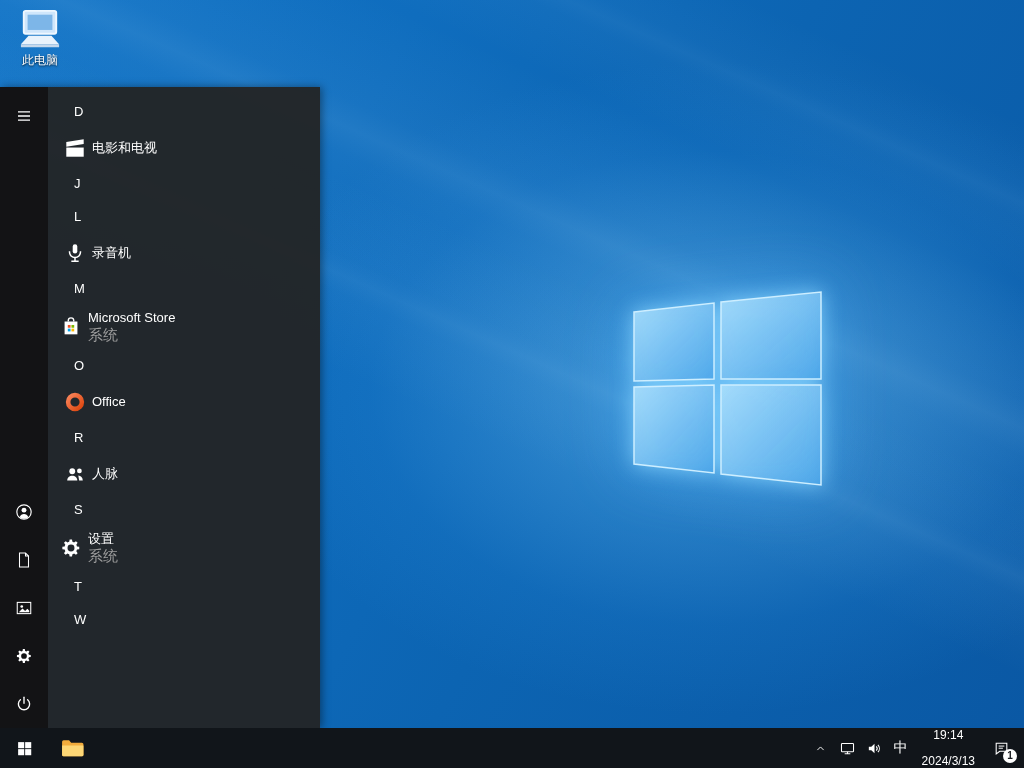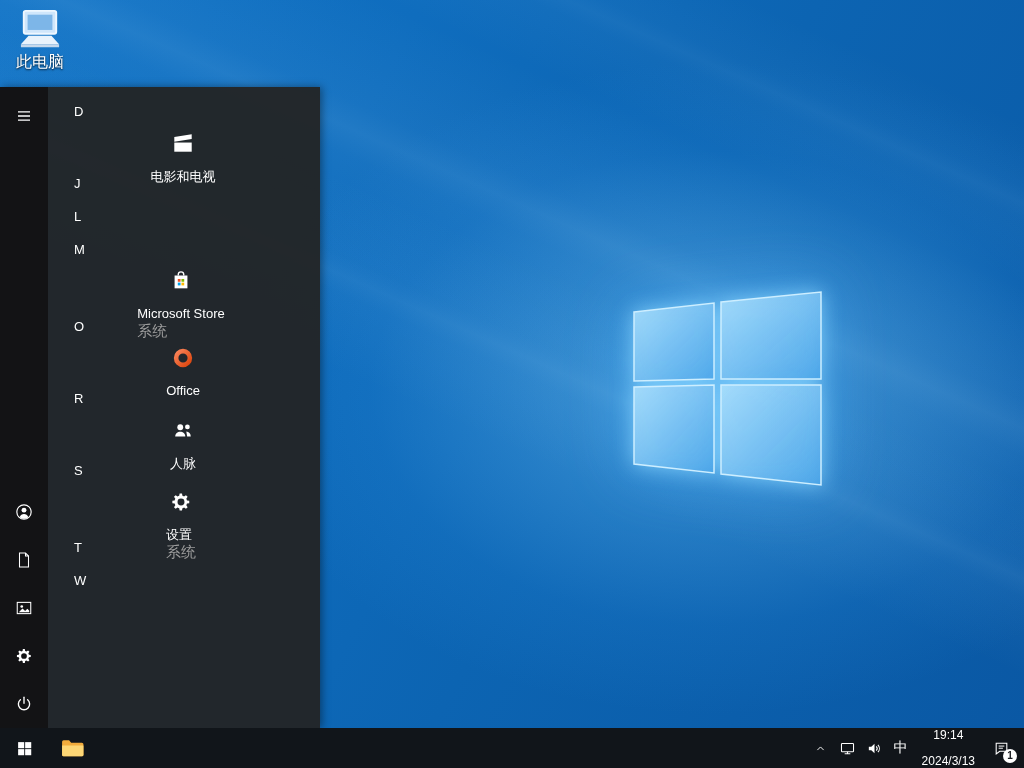--- a/index.html
+++ b/index.html
@@ -23,37 +23,37 @@
   .beam1 { top:110px; height:260px; transform:rotate(24deg); }
   .beam2 { top:300px; height:180px; transform:rotate(24deg); opacity:.85; }
   .beam3 { top:-60px; height:150px; transform:rotate(24deg); opacity:.6; }
   .win-logo { position:absolute; left:633px; top:291px;
     filter:drop-shadow(0 0 10px rgba(140,215,255,.85)) drop-shadow(0 0 30px rgba(80,180,255,.45));
   }
   .desktop-icon {
     position:absolute; left:12px; top:8px; width:56px;
     display:flex; flex-direction:column; align-items:center; gap:2px;
   }
-  .di-label { color:#fff; font-size:16px; text-shadow:0 1px 2px rgba(0,0,0,.85); }
+  .di-label { color:#fff; font-size:12px; text-shadow:0 1px 2px rgba(0,0,0,.85); }
 
   
   .start-menu {
     position:absolute; left:0; top:87px; width:320px; height:641px;
     display:flex; background:rgba(35,37,39,.97);
     box-shadow:2px 0 8px rgba(0,0,0,.4); color:#fff;
   }
   .rail { width:48px; flex:none; background:rgba(19,19,21,.97); position:relative; }
   .rail-btn { width:48px; height:48px; display:flex; align-items:center; justify-content:center; color:#fff; }
   .rail-top { position:absolute; top:5px; left:0; }
   .rail-bottom { position:absolute; bottom:0; left:0; display:flex; flex-direction:column; }
 
   .app-list { flex:1; padding-top:8px; overflow:hidden; }
   .section-letter { height:33px; display:flex; align-items:center; padding-left:26px;
     font-size:13px; color:#fff; cursor:pointer; }
-  .app-row { height:39px; display:flex; align-items:center; gap:10px; padding:0 14px 0 12px; cursor:pointer;flex-direction:column; }
+  .app-row { height:39px; display:flex; align-items:center; gap:2px; padding:0 14px 0 12px; cursor:pointer; }
   .app-row.two-line { height:44px;padding-left:8px; }
   .app-icon { width:30px; height:30px; flex:none; display:flex; align-items:center; justify-content:center; }
   .app-label { font-size:13px; color:#fff; white-space:nowrap; }
   .app-label-wrap { display:flex; flex-direction:column; line-height:1.25; }
   .app-sublabel { font-size:15px; color:#9c9c9c; }
   .row-chevron { margin-left:auto; color:#cfcfcf; display:flex; }
 
   
   .taskbar {
     position:absolute; left:0; bottom:0; width:1024px; height:40px;
@@ -259,20 +259,28 @@
           <svg class="wi" width="22" height="22" viewBox="0 0 24 24">
             <use href="#sym-movies"></use>
           </svg>
         </span>
       <span class="app-label">电影和电视</span>
     </div>
 
     <div class="section-letter">J</div>
 
     <div class="section-letter">L</div>
+    <div class="app-row">
+      <span class="app-icon">
+          <svg class="wi" width="22" height="22" viewBox="0 0 24 24">
+            <use href="#sym-mic"></use>
+          </svg>
+        </span>
+      <span class="app-label">录音机</span>
+    </div>
 
     <div class="section-letter">M</div>
     <div class="app-row two-line">
       <span class="app-icon">
           <svg width="22" height="22" viewBox="0 0 24 24">
             <use href="#sym-store"></use>
           </svg>
         </span>
       <span class="app-label-wrap">
         <span class="app-label">Microsoft Store</span>

